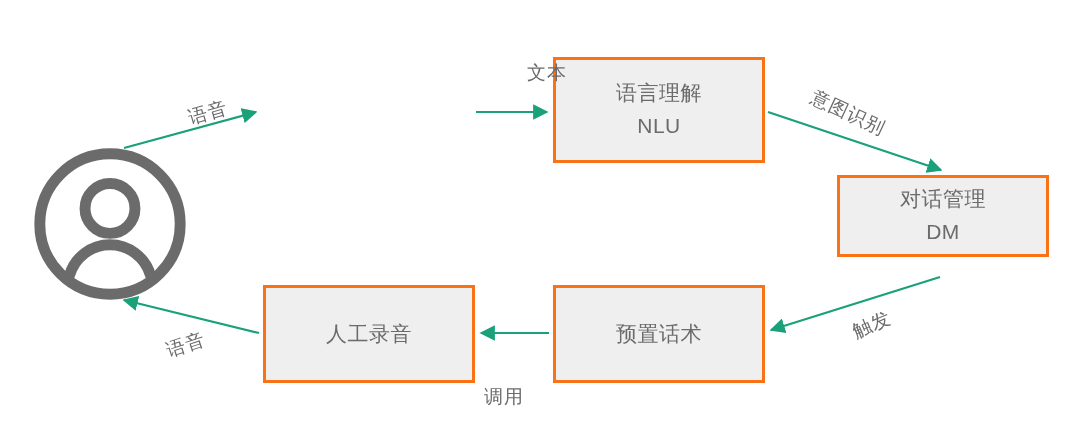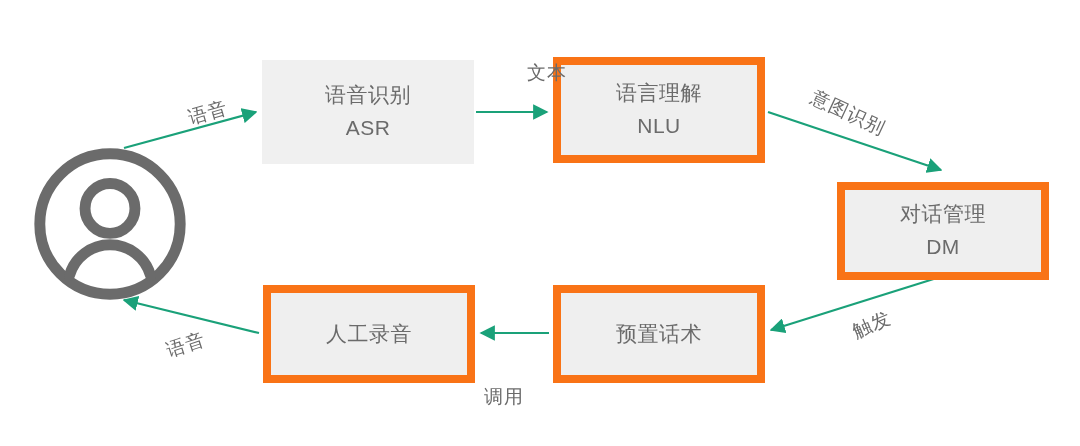--- a/index.html
+++ b/index.html
@@ -33,21 +33,21 @@
     display: flex;
     flex-direction: column;
     align-items: center;
     justify-content: center;
     color: #6b6b6b;
     font-size: 21px;
     line-height: 1.55;
     letter-spacing: 0.5px;
   }
   .node.bordered {
-    border: 8px solid #f97316;
+    border: 3px solid #f97316;
     background: #efefef;
   }
   .node .line2 {
     font-size: 21px;
   }
   .edge-label {
     position: absolute;
     color: #6b6b6b;
     font-size: 19px;
     white-space: nowrap;
@@ -86,31 +86,27 @@
 
     <line x1="259" y1="333" x2="124" y2="300" stroke="#1aa179" stroke-width="2.2" marker-end="url(#arrow)"></line>
   </svg>
 
   <svg id="avatar" viewBox="0 0 100 100">
     <circle cx="50" cy="50" r="45" fill="none" stroke="#6b6b6b" stroke-width="7"></circle>
     <circle cx="50" cy="40" r="16" fill="none" stroke="#6b6b6b" stroke-width="7"></circle>
     <path d="M 24 83 A 27 27 0 0 1 76 83" fill="none" stroke="#6b6b6b" stroke-width="7" stroke-linecap="round"></path>
   </svg>
 
-  <div class="node" style="left:262px; top:60px; width:212px; height:104px;">
-    <div>语音识别</div>
-    <div class="line2">ASR</div>
-  </div>
 
   <div class="node bordered" style="left:553px; top:57px; width:212px; height:106px;">
     <div>语言理解</div>
     <div class="line2">NLU</div>
   </div>
 
-  <div class="node bordered" style="left:837px; top:175px; width:212px; height:98px;margin-top:7px;">
+  <div class="node bordered" style="left:837px; top:175px; width:212px; height:82px;">
     <div>对话管理</div>
     <div class="line2">DM</div>
   </div>
 
   <div class="node bordered" style="left:263px; top:285px; width:212px; height:98px;">
     <div>人工录音</div>
   </div>
 
   <div class="node bordered" style="left:553px; top:285px; width:212px; height:98px;">
     <div>预置话术</div>

